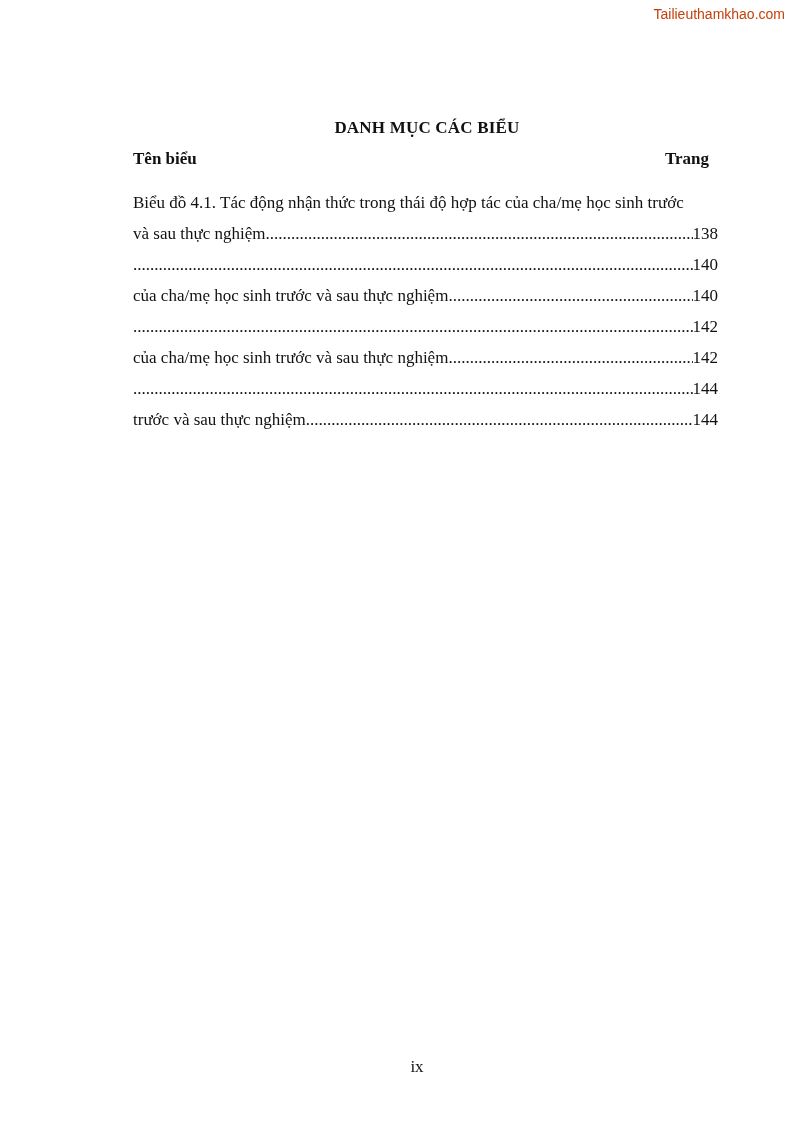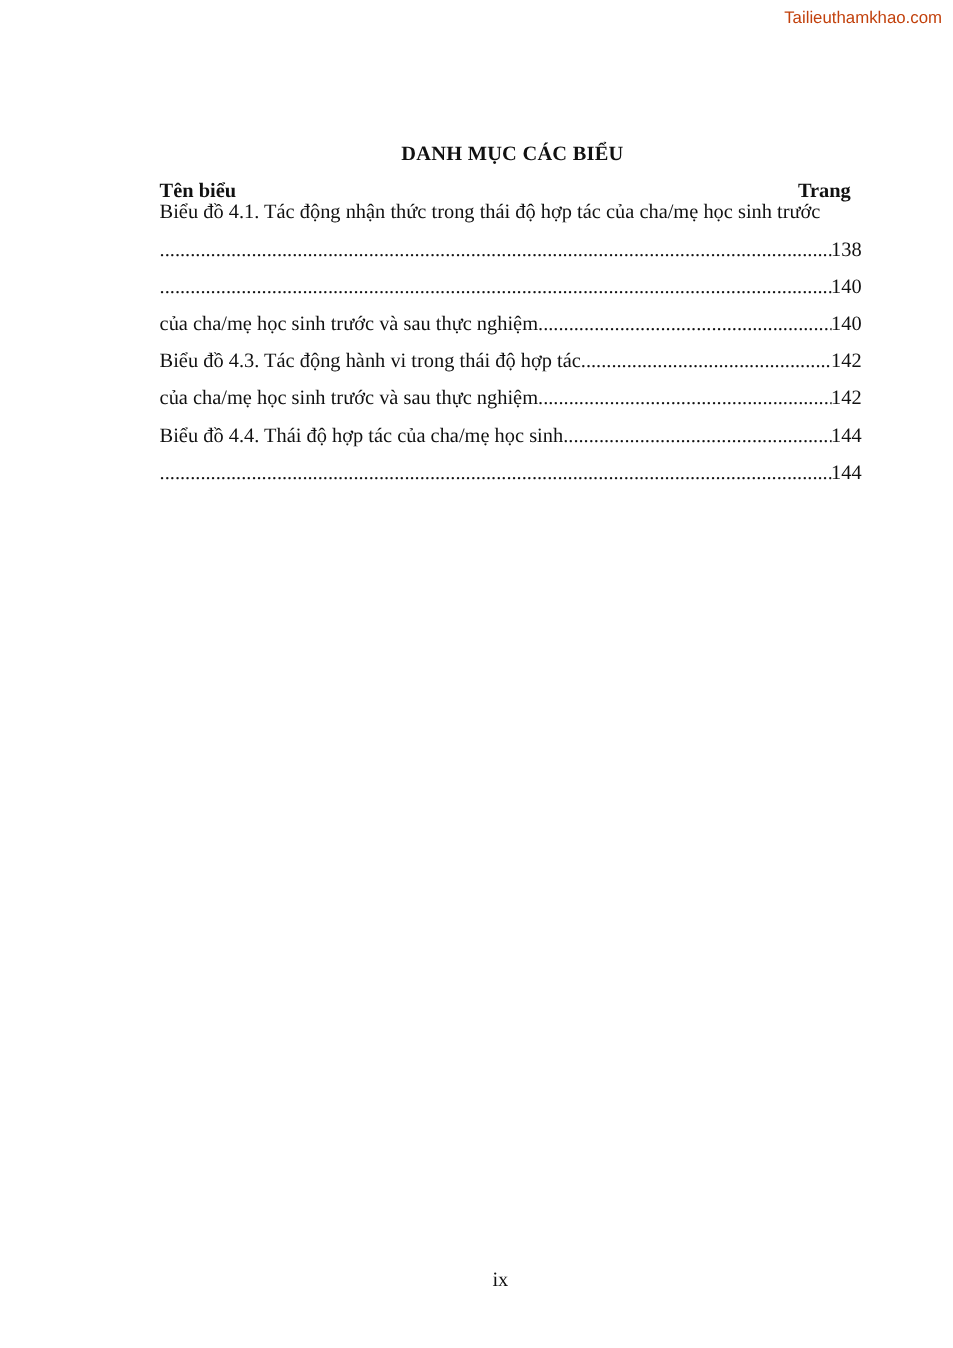--- a/index.html
+++ b/index.html
@@ -14,21 +14,21 @@
   }
   .title {
     position: absolute; top: 118px; left: 0; width: 794px; text-align: center;
     font-weight: bold; font-size: 17px; letter-spacing: 0.2px;
     padding-left: 60px; box-sizing: border-box;
   }
   .header-row {
     position: absolute; top: 149px; left: 133px; width: 576px;
     display: flex; justify-content: space-between; font-weight: bold; font-size: 17px; text-align: right;
   }
-  .entries { position: absolute; top: 164px; left: 133px; width: 585px; }
+  .entries { position: absolute; top: 190px; left: 133px; width: 585px; }
   .entry { height: 31px; line-height: 26px; font-size: 17px; display: flex; white-space: nowrap; }
   .entry .text { flex: 0 0 auto; }
   .entry .dots { flex: 1 1 auto; overflow: hidden; position: relative; }
   .entry .dots::before {
     content: "........................................................................................................................................................................................";
     position: absolute; left: 0; right: 0; white-space: nowrap; overflow: hidden;
   }
   .entry .page { flex: 0 0 auto; font-family: Liberation Serif, serif; }
   .entry.full .text { flex: 1 1 auto; }
   .page-number {
@@ -46,46 +46,46 @@
 <div class="header-row">
   <span>Tên biểu</span>
   <span>Trang</span>
 </div>
 
 <div class="entries">
   <div class="entry full">
     <span class="text">Biểu đồ 4.1. Tác động nhận thức trong thái độ hợp tác của cha/mẹ học sinh trước</span>
   </div>
   <div class="entry">
+    <span class="text">và sau thực nghiệm</span>
     <span class="dots"></span>
     <span class="page">138</span>
   </div>
   <div class="entry">
     <span class="dots"></span>
     <span class="page">140</span>
   </div>
   <div class="entry">
     <span class="text">của cha/mẹ học sinh trước và sau thực nghiệm </span>
     <span class="dots"></span>
     <span class="page">140</span>
   </div>
   <div class="entry">
-    <span class="text">Biểu đồ 4.3. Tác động hành vi trong thái độ hợp tác</span>
     <span class="dots"></span>
     <span class="page">142</span>
   </div>
   <div class="entry">
     <span class="text">của cha/mẹ học sinh trước và sau thực nghiệm </span>
     <span class="dots"></span>
     <span class="page">142</span>
   </div>
   <div class="entry">
-    <span class="text">Biểu đồ 4.4. Thái độ hợp tác của cha/mẹ học sinh </span>
     <span class="dots"></span>
     <span class="page">144</span>
   </div>
   <div class="entry">
+    <span class="text">trước và sau thực nghiệm </span>
     <span class="dots"></span>
     <span class="page">144</span>
   </div>
 </div>
 
 <div class="page-number">ix</div>
 
 </body></html>

